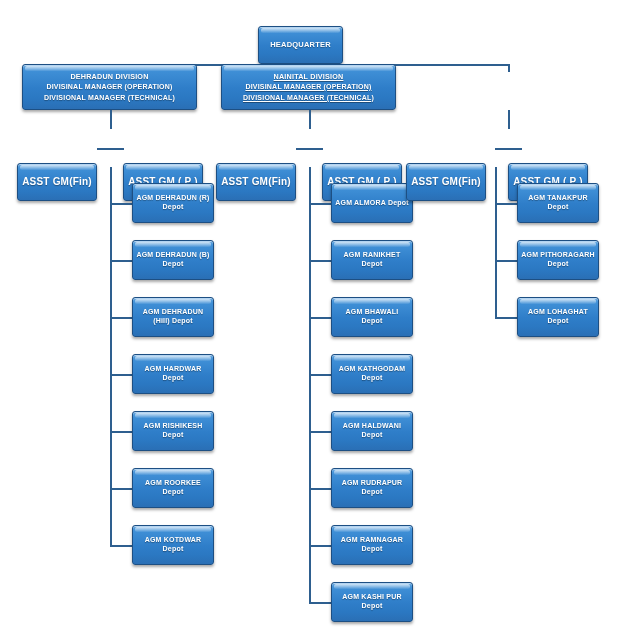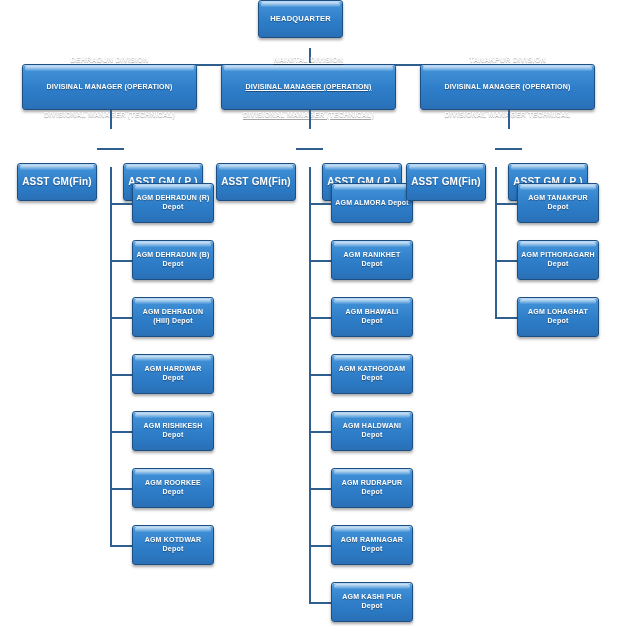--- a/index.html
+++ b/index.html
@@ -68,21 +68,21 @@
   }
 
   .box-hq {
     font-size: 7.5px;
     font-weight: bold;
   }
   .box-division {
     font-size: 7px;
     font-weight: bold;
     padding: 3px 2px;
-    gap: 19px;
+    gap: 2px;
   }
   .box-division .l1 { font-size: 7.2px; }
   .box-asst {
     font-size: 10px;
     font-weight: bold;
     margin-top: 34px;
   }
   .box-depot {
     font-size: 7px;
     font-weight: bold;
@@ -93,21 +93,21 @@
 <body>
 
 <div id="chart">
 
   <div class="line v" style="left:309px; top:48px; width:2px; height:18px;"></div>
   <div class="line h" style="left:110px; top:64px; width:400px; height:2px;"></div>
   <div class="line v" style="left:110px; top:64px; height:8px;"></div>
   <div class="line v" style="left:309px; top:64px; height:8px;"></div>
   <div class="line v" style="left:508px; top:64px; height:8px;"></div>
 
-  <div class="box box-hq" style="left:258px; top:0; width:85px; height:38px;">
+  <div class="box box-hq" style="left:258px; top:26px; width:85px; height:38px;">
     <span>HEADQUARTER</span>
   </div>
 
   <div class="box box-division" style="left:22px; top:64px; width:175px; height:46px;">
     <span class="l1">DEHRADUN  DIVISION</span>
     <span>DIVISINAL MANAGER (OPERATION)</span>
     <span>DIVISIONAL MANAGER (TECHNICAL)</span>
   </div>
 
   <div class="line v" style="left:110px; top:110px; height:19px;"></div>
@@ -206,25 +206,20 @@
   </div>
   <div class="box box-depot" style="left:331px; top:525px; width:82px; height:40px;">
     <span>AGM RAMNAGAR</span>
     <span class="d2">Depot</span>
   </div>
   <div class="box box-depot" style="left:331px; top:582px; width:82px; height:40px;">
     <span>AGM KASHI PUR</span>
     <span class="d2">Depot</span>
   </div>
 
-  <div class="box box-division" style="left:420px; top:64px; width:175px; height:46px;">
-    <span class="l1">TANAKPUR DIVISION</span>
-    <span>DIVISINAL MANAGER (OPERATION)</span>
-    <span>DIVISIONAL MANAGER TECHNICAL</span>
-  </div>
   <div class="line v" style="left:508px; top:110px; height:19px;"></div>
   <div class="line h" style="left:495px; top:148px; width:27px;"></div>
   <div class="box box-asst" style="left:406px; top:129px; width:80px; height:38px;">
     <span>ASST GM(Fin)</span>
   </div>
   <div class="box box-asst" style="left:508px; top:129px; width:80px; height:38px;">
     <span>ASST GM ( P )</span>
   </div>
   <div class="line v" style="left:495px; top:167px; height:150px;"></div>
   <div class="line h" style="left:495px; top:203px; width:22px;"></div>

